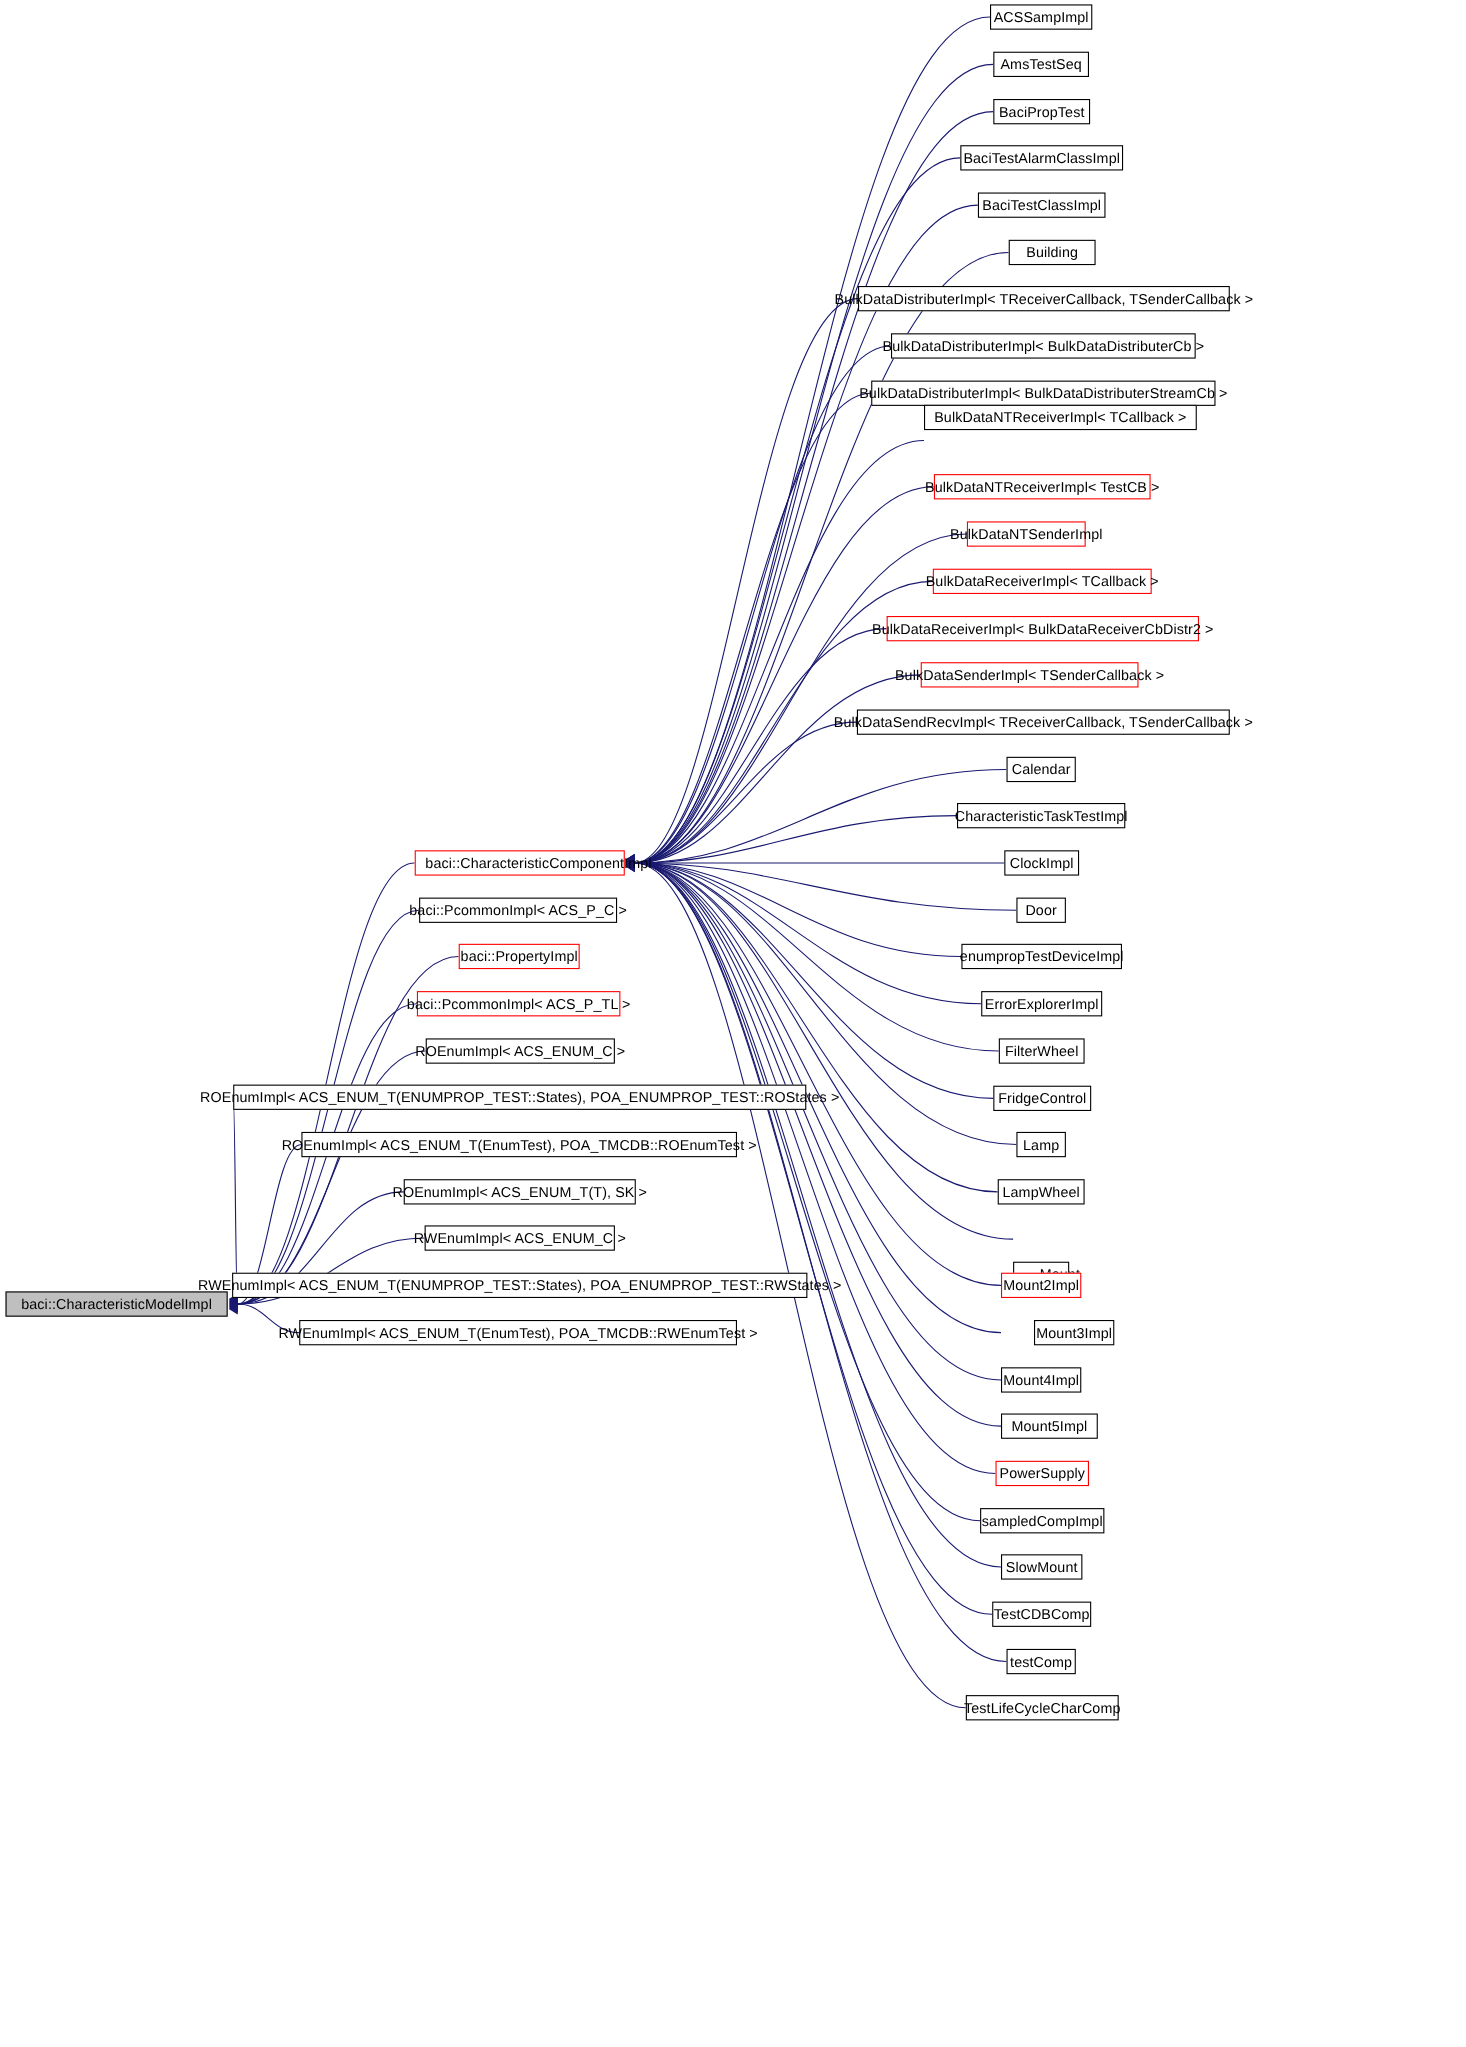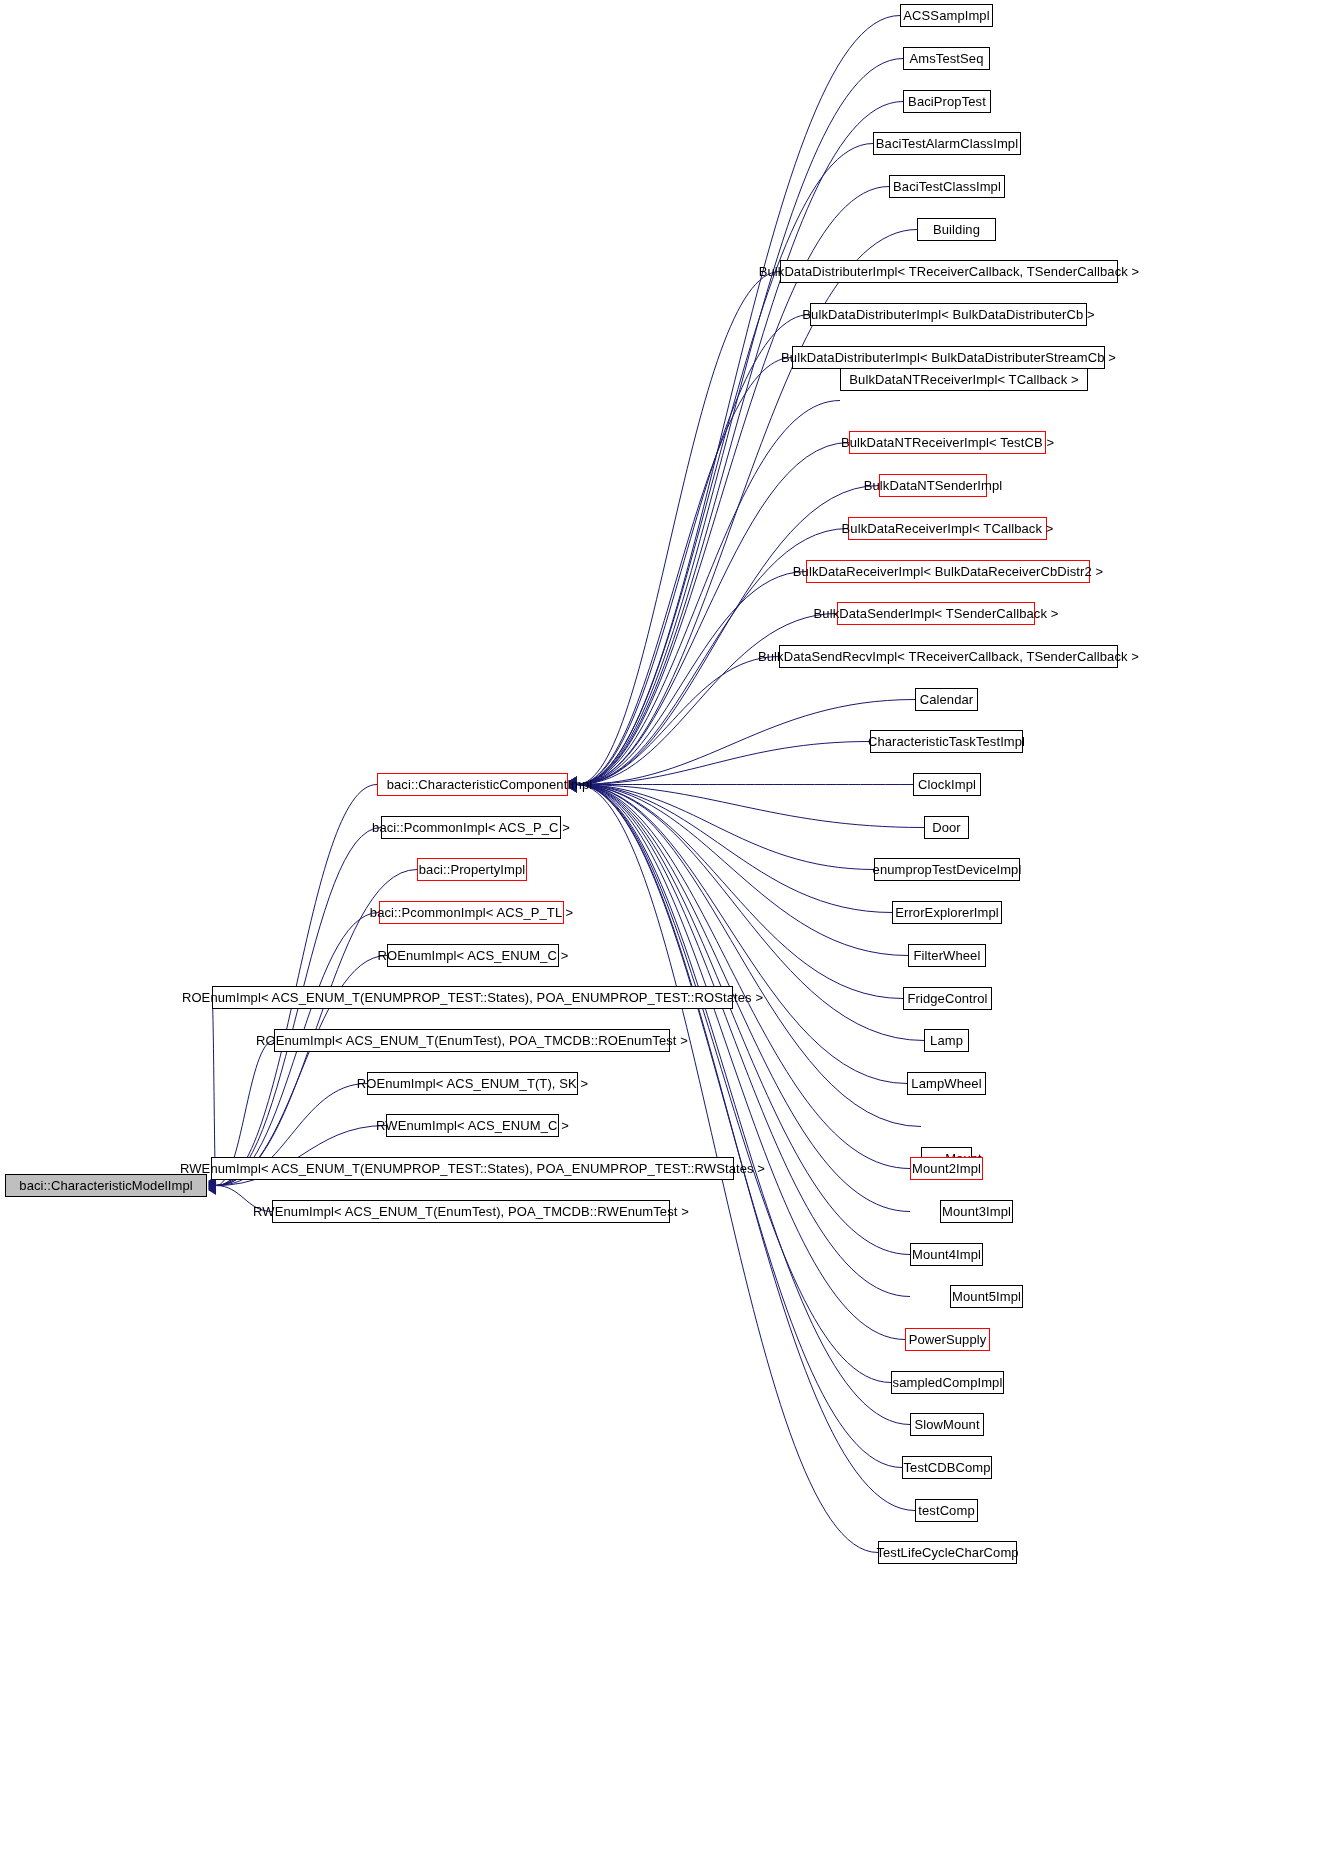--- a/index.html
+++ b/index.html
@@ -269,21 +269,21 @@
     </div>
     <div class="node red" style="left: 910px; top: 1157px; width: 73px;">
       <span>Mount2Impl</span>
     </div>
     <div class="node" style="left: 910px; top: 1200px; width: 73px; margin-left: 30px;">
       <span>Mount3Impl</span>
     </div>
     <div class="node" style="left: 910px; top: 1243px; width: 73px;">
       <span>Mount4Impl</span>
     </div>
-    <div class="node" style="left: 910px; top: 1285px; width: 73px; margin-left: 40px;">
+    <div class="node" style="left: 910px; top: 1285px; width: 88px;">
       <span>Mount5Impl</span>
     </div>
     <div class="node red" style="left: 905px; top: 1328px; width: 85px;">
       <span>PowerSupply</span>
     </div>
     <div class="node" style="left: 891px; top: 1371px; width: 113px;">
       <span>sampledCompImpl</span>
     </div>
     <div class="node" style="left: 910px; top: 1413px; width: 74px;">
       <span>SlowMount</span>

